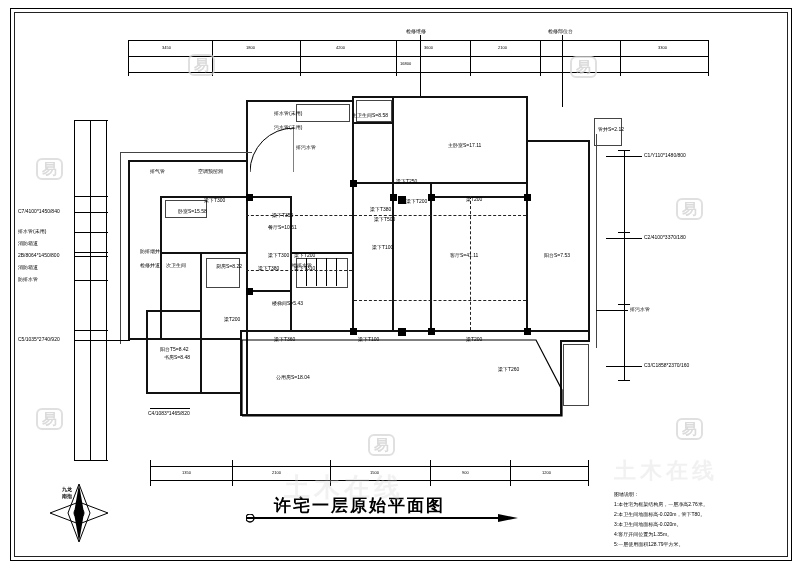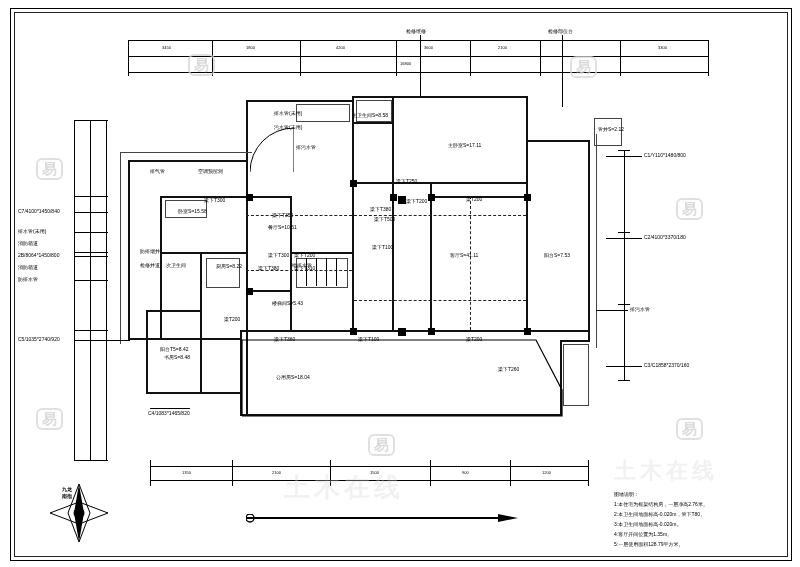--- a/index.html
+++ b/index.html
@@ -234,20 +234,21 @@
   <div class="leader" style="left:606px;top:238px;width:36px;"></div>
   <div class="leader" style="left:606px;top:366px;width:36px;"></div>
   <div class="leader" style="left:596px;top:310px;width:32px;"></div>
 
   <div class="ln lnv" style="left:624px;top:150px;height:230px;"></div>
   <div class="ln lnh" style="left:618px;top:150px;width:12px;"></div>
   <div class="ln lnh" style="left:618px;top:232px;width:12px;"></div>
   <div class="ln lnh" style="left:618px;top:304px;width:12px;"></div>
   <div class="ln lnh" style="left:618px;top:380px;width:12px;"></div>
 
+  <div class="title" style="left:274px;top:494px;">许宅一层原始平面图</div>
   <svg style="position:absolute;left:246px;top:514px;width:280px;height:12px;">
     <line x1="0" y1="4" x2="252" y2="4" stroke="#000" stroke-width="2"></line>
     <polygon points="252,0 272,4 252,8" fill="#000"></polygon>
     <circle cx="4" cy="4" r="4" fill="none" stroke="#000" stroke-width="1.4"></circle>
   </svg>
 
   <svg class="compass" style="left:44px;top:478px;width:70px;height:70px;">
     <polygon points="35,6 46,35 35,64 24,35" fill="none" stroke="#000" stroke-width="1"></polygon>
     <polygon points="6,35 35,24 64,35 35,46" fill="none" stroke="#000" stroke-width="1"></polygon>
     <polygon points="35,6 40,35 35,64 30,35" fill="#000"></polygon>

